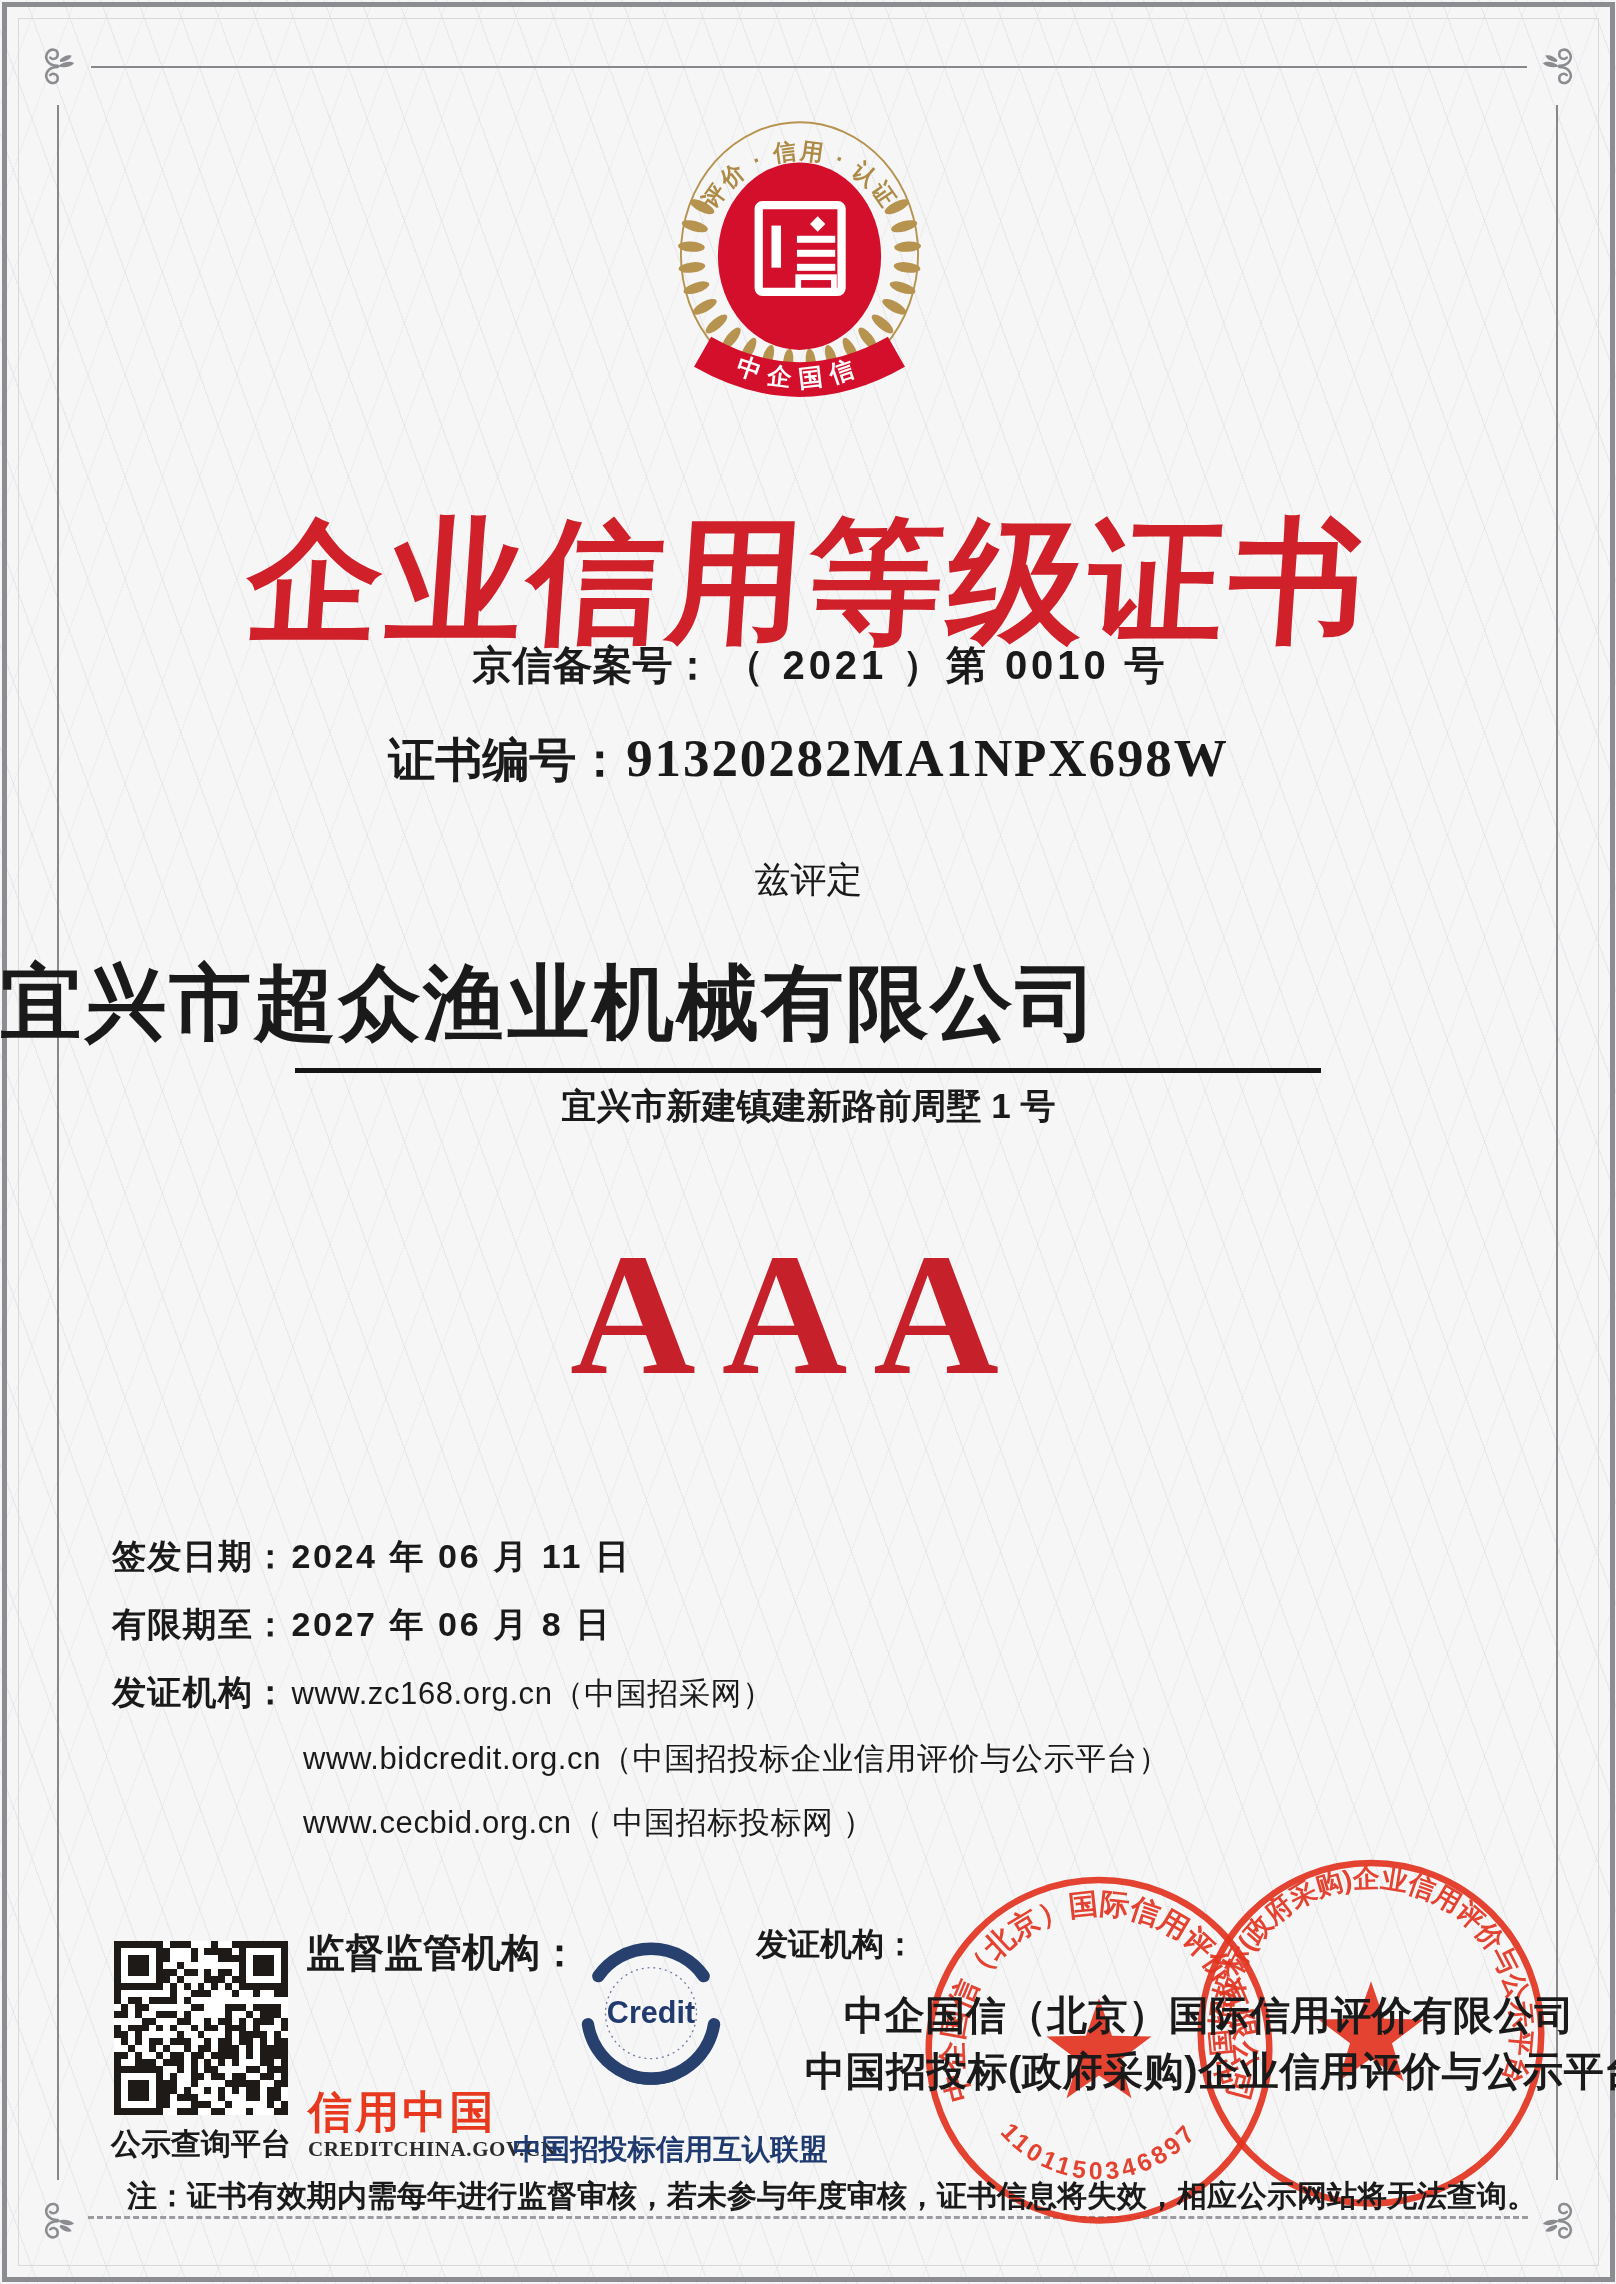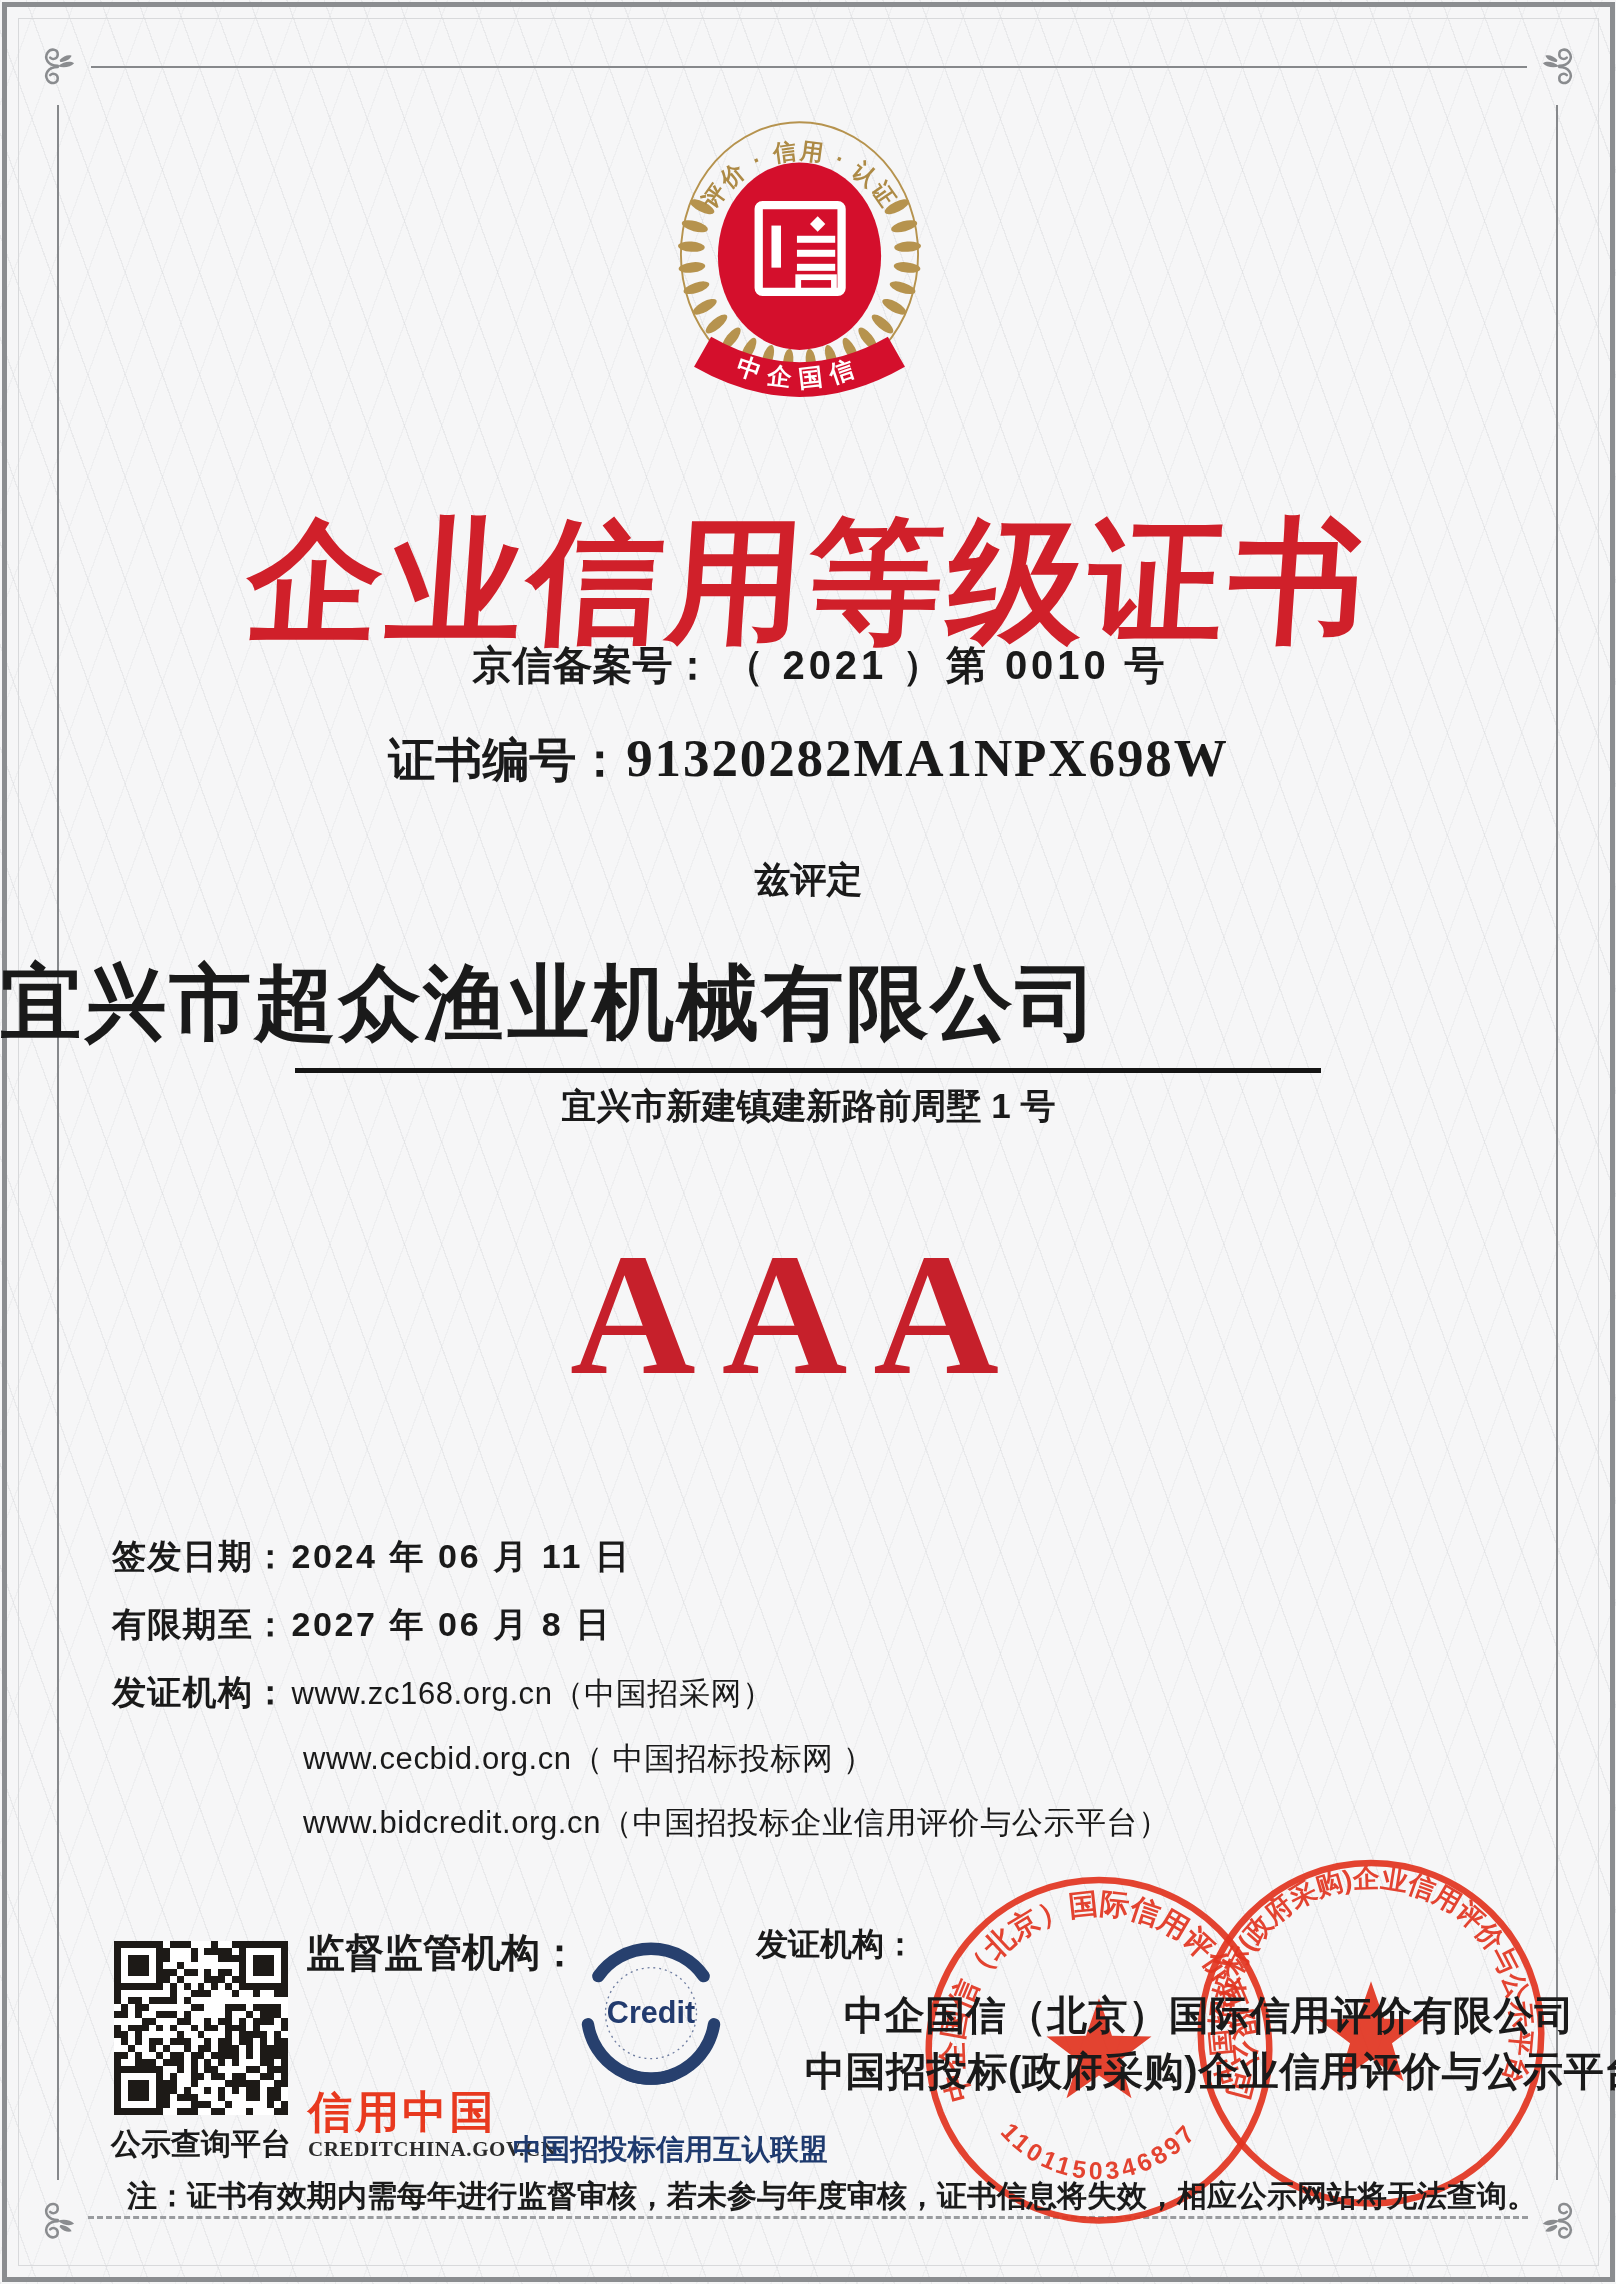--- a/index.html
+++ b/index.html
@@ -26,21 +26,21 @@
   .title{
     position:absolute; left:0; top:492px; width:1617px; text-align:center;
     font-size:135px; font-weight:900; letter-spacing:5.2px; color:#d0202a;
     transform:skewX(-4deg); white-space:nowrap;
   }
   .reg-line{position:absolute; left:12px; top:638px; width:1617px; text-align:center; font-size:40px; font-weight:800; white-space:nowrap;}
   .reg-line .val{font-weight:800; letter-spacing:3.9px;}
   .certno-line{position:absolute; left:0; top:728px; width:1617px; text-align:center; white-space:nowrap;}
   .certno-line .lbl{font-size:47px; font-weight:900;}
   .certno-line .num{font-family:"Liberation Serif","DejaVu Serif",serif; font-size:53px; font-weight:700; letter-spacing:1.9px;}
-  .hereby{position:absolute; left:0; top:856px; width:1617px; text-align:center; font-size:36px; font-weight:700;}
+  .hereby{position:absolute; left:0; top:856px; width:1617px; text-align:center; font-size:36px; font-weight:400;}
   .company{
     position:absolute; left:0; top:949px; width:1617px; text-align:left;
     font-size:82px; font-weight:900; letter-spacing:2.6px; white-space:nowrap;
   }
   .company-underline{position:absolute; left:295px; top:1068px; width:1026px; height:4.5px; background:#151515;}
   .address{position:absolute; left:0; top:1083px; width:1617px; text-align:center; font-size:35px; font-weight:900;}
   .rating{
     position:absolute; left:0; top:1215px; width:1595px; text-align:center;
     font-family:"Liberation Serif","DejaVu Serif",serif;
     font-size:174px; font-weight:700; letter-spacing:26px; color:#c6202b;
@@ -194,24 +194,24 @@
     </div>
     <div class="info-row">
       <span class="lbl">有限期至：</span>
       <span class="val">2027 年 06 月 8 日</span>
     </div>
     <div class="info-row">
       <span class="lbl">发证机构：</span>
       <span class="url">www.zc168.org.cn（中国招采网）</span>
     </div>
     <div class="info-row">
-      <span class="url url-indent">www.cecbid.org.cn（ 中国招标投标网 ）</span>
+      <span class="url url-indent">www.bidcredit.org.cn（中国招投标企业信用评价与公示平台）</span>
     </div>
     <div class="info-row">
-      <span class="url url-indent">www.bidcredit.org.cn（中国招投标企业信用评价与公示平台）</span>
+      <span class="url url-indent">www.cecbid.org.cn（ 中国招标投标网 ）</span>
     </div>
   </div>
 
   <div class="qr"><svg id="qrsvg" viewBox="0 0 25 25" width="174" height="174" shape-rendering="crispEdges">
         <rect x="0" y="0" width="25" height="25" fill="#ffffff"></rect>
         <rect x="8" y="0" width="1" height="1" fill="#1d1a17"></rect>
         <rect x="9" y="0" width="1" height="1" fill="#1d1a17"></rect>
         <rect x="10" y="0" width="1" height="1" fill="#1d1a17"></rect>
         <rect x="14" y="0" width="1" height="1" fill="#1d1a17"></rect>
         <rect x="17" y="0" width="1" height="1" fill="#1d1a17"></rect>

